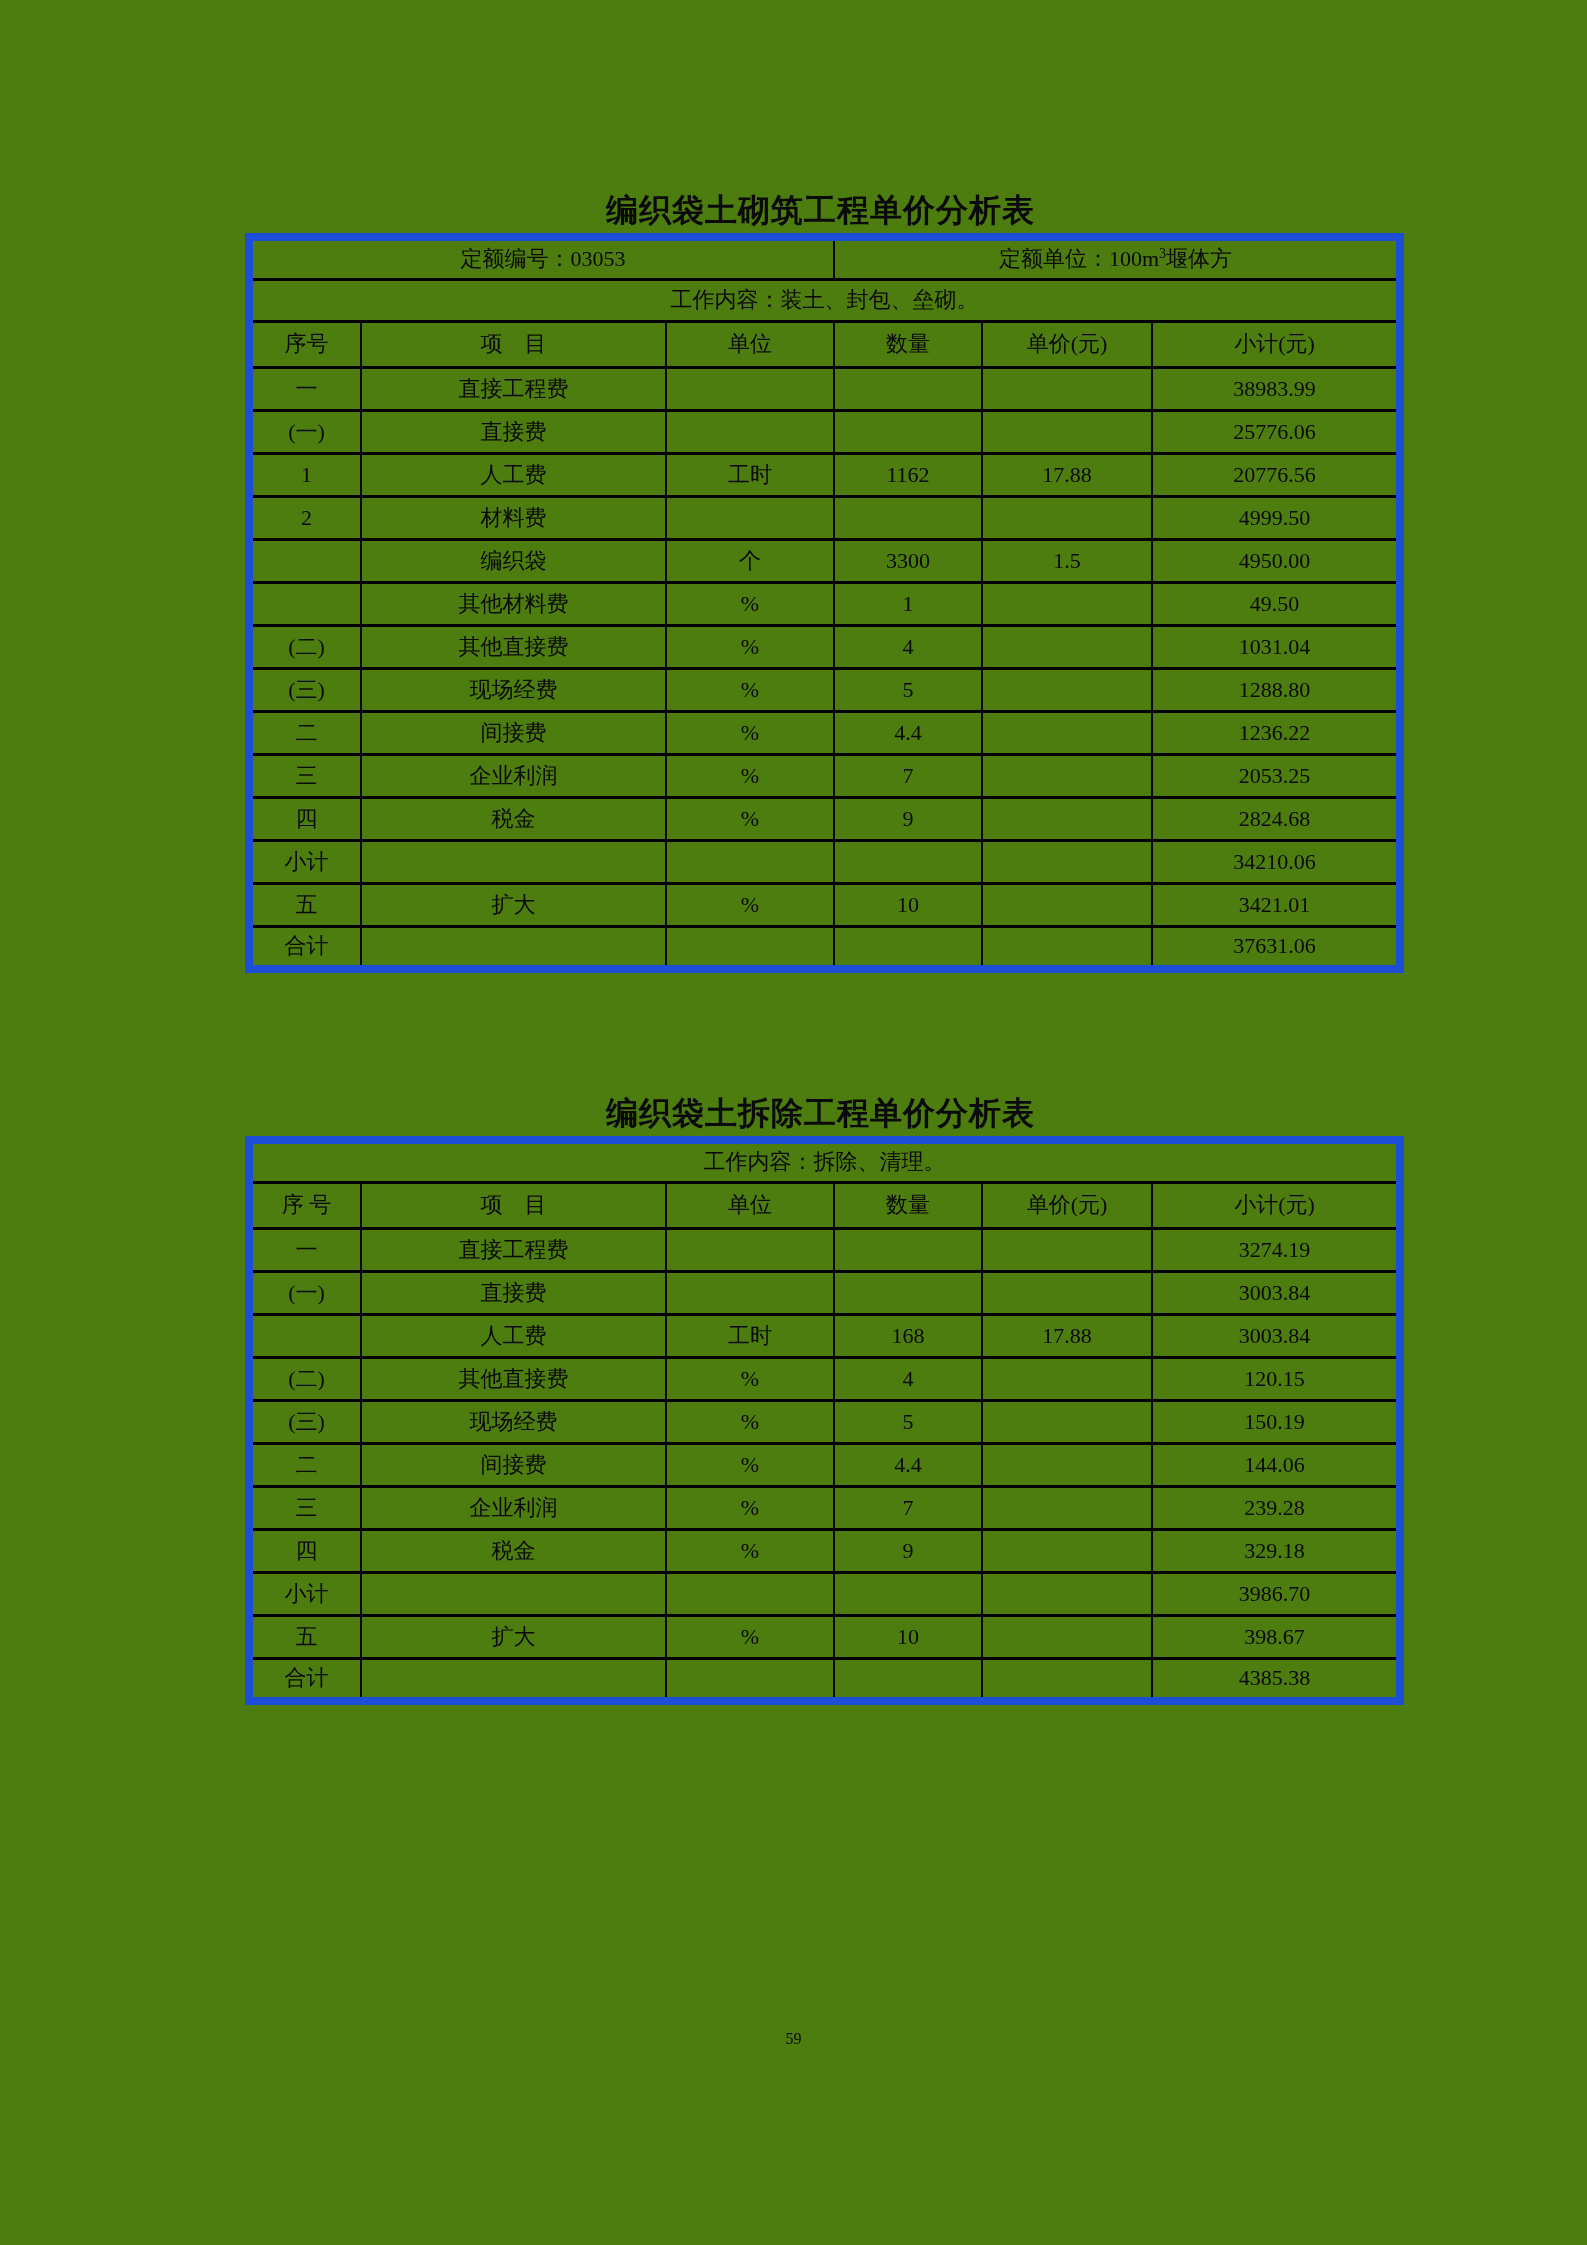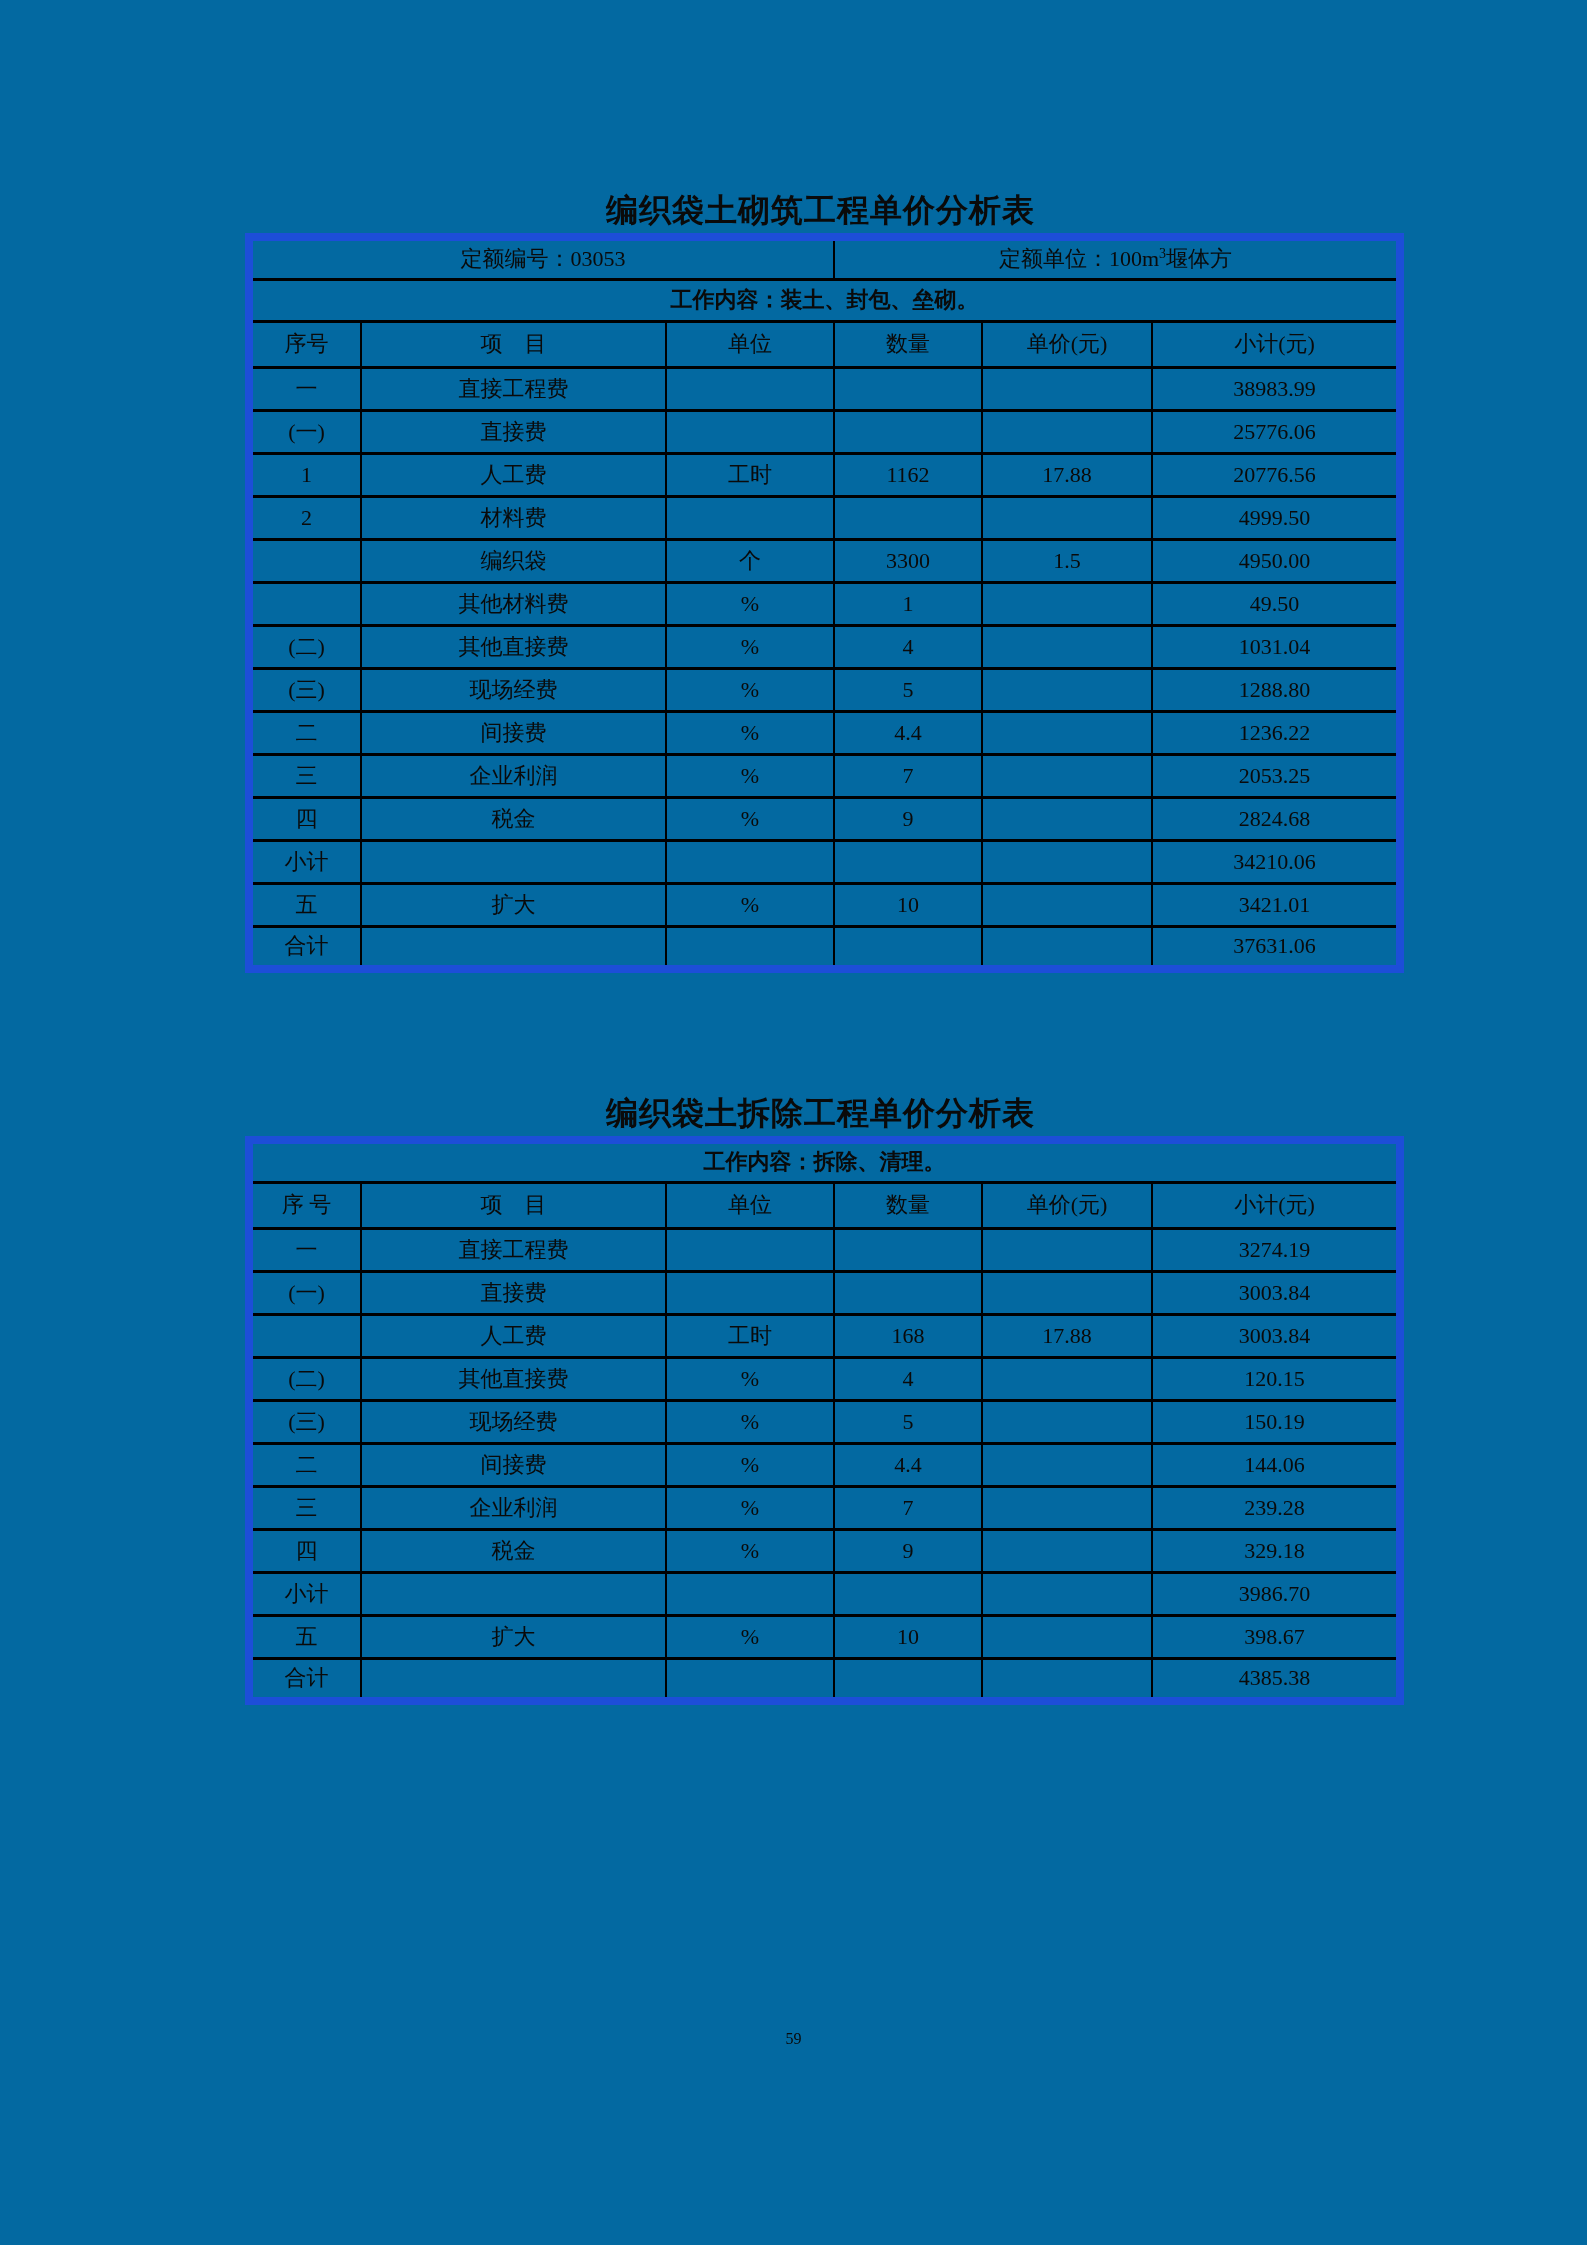--- a/index.html
+++ b/index.html
@@ -1,21 +1,21 @@
 <!DOCTYPE html>
 <html><head>
 <meta charset="utf-8">
 <style>
   * { box-sizing: border-box; margin: 0; padding: 0; }
   html, body { background: #ffffff; }
   .page {
     position: relative;
     width: 1587px;
     height: 2245px;
-    background: #0369a1;
+    background: #4d7c0f;
     font-family: "Liberation Serif", "DejaVu Serif", serif;
     color: #111111;
     overflow: hidden;
   }
   .content {
     position: absolute;
     left: 245px;
     top: 190px;
     width: 1151px;
   }
@@ -40,21 +40,21 @@
     border-bottom-width: 3px;
     font-size: 22px;
     text-align: center;
     vertical-align: middle;
     padding: 0;
     overflow: hidden;
     white-space: nowrap;
     color: #0a0a0a;
   }
   tr.r-meta  { height: 42px; }
-  tr.r-work  { height: 42px; font-weight: bold; }
+  tr.r-work  { height: 42px; }
   tr.r-head  { height: 46px; }
   tr.r-data  { height: 43px; }
   td.cell-left  { text-align: left;  padding-left: 13px; }
   td.cell-right { text-align: right; padding-right: 13px; }
   sup.unit-sup { font-size: 14px; vertical-align: super; line-height: 0; }
   .gap-between { height: 120px; }
   .page-number {
     position: absolute;
     top: 2030px;
     left: 0;

